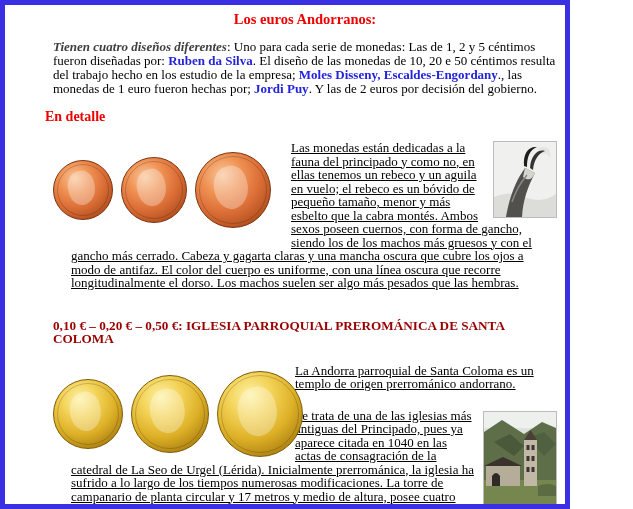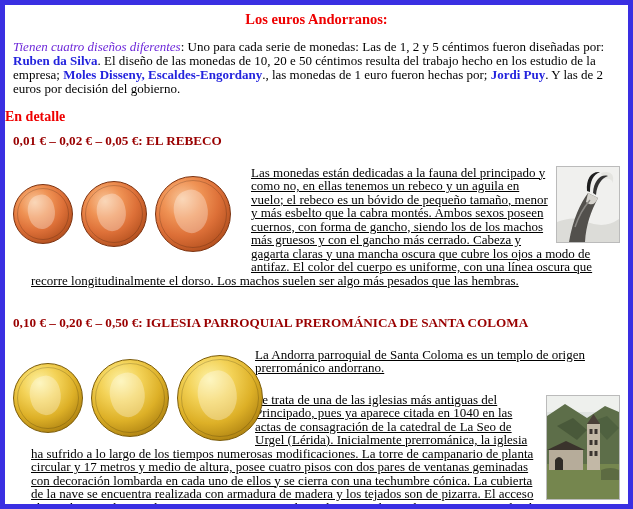--- a/index.html
+++ b/index.html
@@ -1,25 +1,25 @@
 <!DOCTYPE html>
 <html><head>
 <meta charset="utf-8">
 <style>
   html,body{margin:0;padding:0;background:#fff;}
   .page{
-    width:633px;height:509px;box-sizing:border-box;
+    width:570px;height:509px;box-sizing:border-box;
     border:5px solid #3a2fe2;background:#ffffff;overflow:hidden;
     font-family:"Liberation Serif","DejaVu Serif",serif;
-    font-size:13px;line-height:13.5px;color:#000;
+    font-size:13px;line-height:13.5px;color:#000;padding-left:40px;
   }
   .title{ text-align:center;color:#ee0000;font-weight:bold;font-size:14.5px;padding-top:8px; }
   .subtitle{ color:#ee0000;font-weight:bold;font-size:14px;margin-top:14px; }
   .intro{ margin:13px 8px 0 8px;line-height:14px; }
-  .intro .lead{ color:#6d28d9;font-weight:normal;font-style:italic; }
+  .intro .lead{ color:#404040;font-weight:bold;font-style:italic; }
   a.blink{ color:#2323dd;font-weight:bold;text-decoration:none; }
   .s-heading{ color:#990000;font-weight:bold;font-size:13.2px;margin:11px 8px 2px 8px; }
   .section{ }
   .section::after{ content:"";display:block;clear:both; }
   .s-body{ margin:0 8px; }
   .s-body p{ margin:18px;text-decoration:underline; }
 
   
   .coins{ float:left;display:flex;align-items:center;gap:8px;margin:2px 10px 2px 0; }
   .coins.copper-strip{ width:228px;height:93px; }
@@ -48,21 +48,20 @@
 
 <div class="page">
 
   <div class="title">Los euros Andorranos:</div>
 
   <p class="intro"><span class="lead">Tienen cuatro diseños diferentes</span><span>: Uno para cada serie de monedas: Las de 1, 2 y 5 céntimos fueron diseñadas por: </span><a href="#" class="blink">Ruben  da Silva</a><span>. El diseño de las monedas de 10, 20 e 50 céntimos resulta del trabajo hecho en  los estudio de la empresa; </span><a href="#" class="blink">Moles Disseny, Escaldes-Engordany</a><span>., las monedas de 1 euro fueron hechas por; </span><a href="#" class="blink">Jordi Puy</a><span>. Y las de 2 euros por decisión del gobierno.</span></p>
 
   <div class="subtitle">En detalle</div>
 
   <div class="section">
-    <div class="s-heading">0,01 € – 0,02 € – 0,05 €: EL REBECO</div>
     <div class="s-body">
       <div class="coins copper-strip">
         <div class="coin copper c60"></div>
         <div class="coin copper c66"></div>
         <div class="coin copper c76"></div>
       </div>
       <div class="photo ph-rebeco">
         <svg width="62" height="75" viewBox="0 0 62 75">
           <rect width="62" height="75" fill="#f0f0ee"></rect>
           <path d="M0 55 Q18 48 30 55 Q48 62 62 52 L62 75 L0 75 Z" fill="#dcdcd8"></path>

